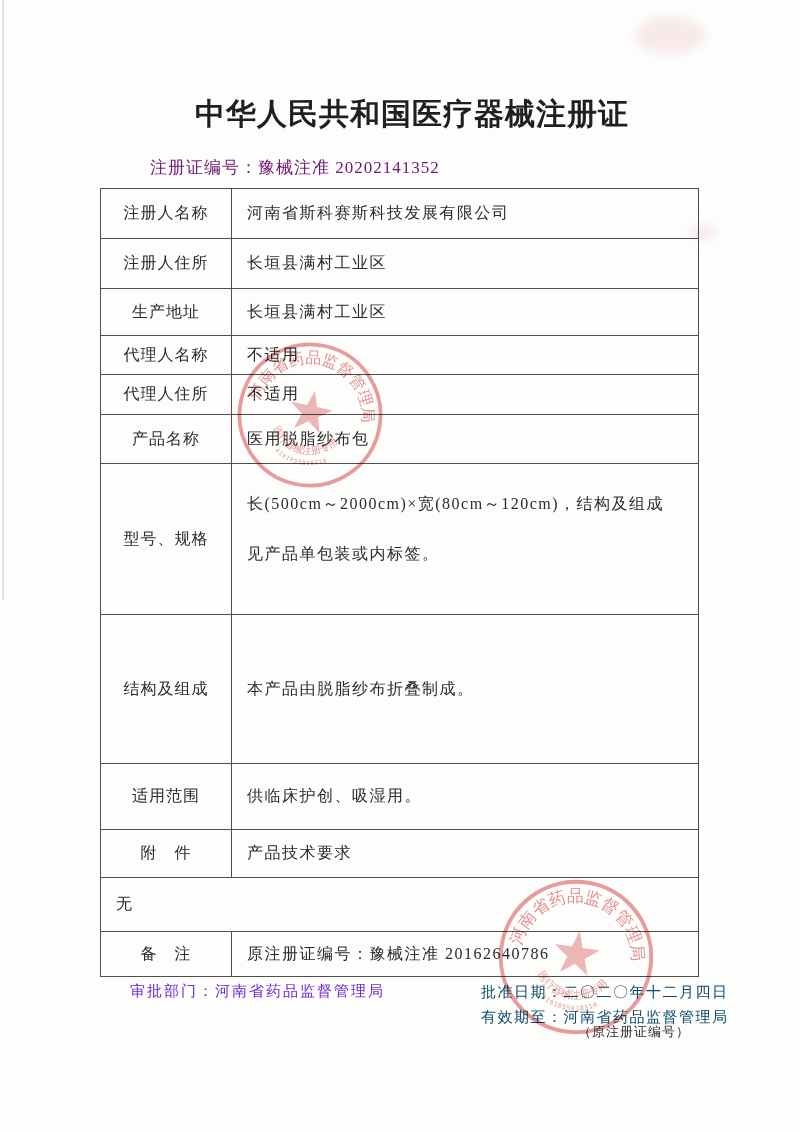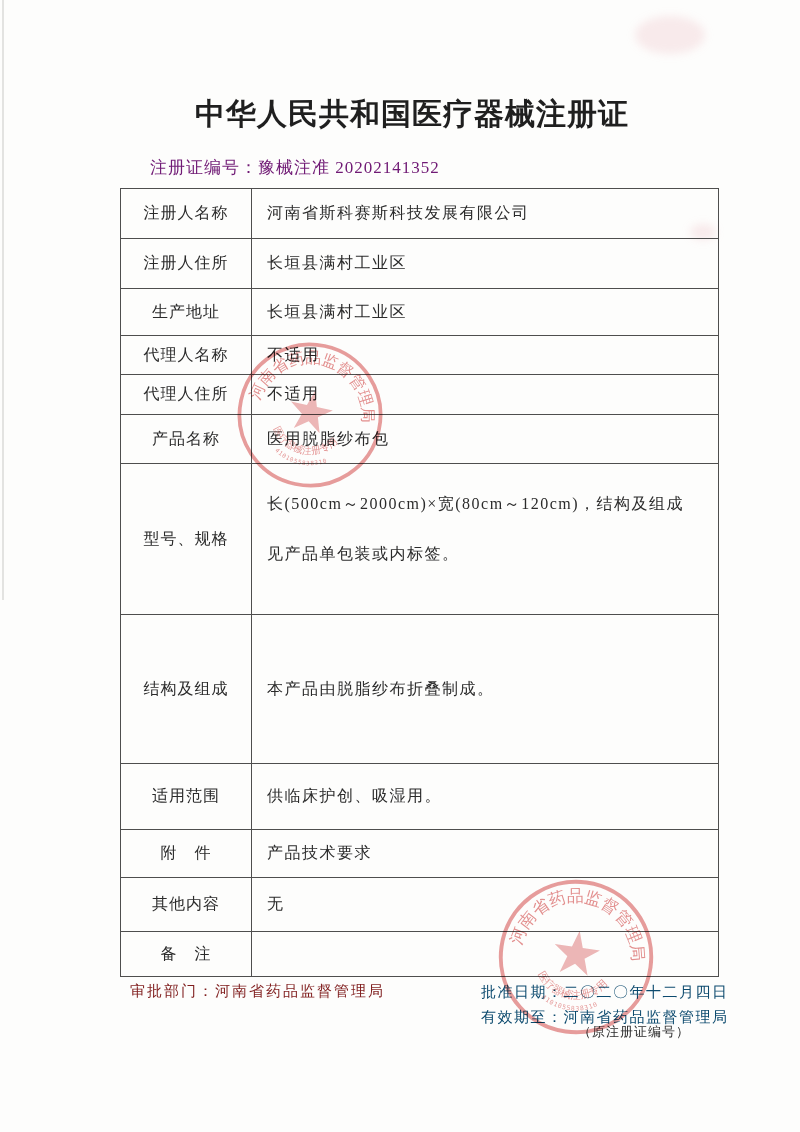--- a/index.html
+++ b/index.html
@@ -17,21 +17,21 @@
     position:absolute;left:0;top:94px;width:800px;
     text-align:center;
     font-family:"Liberation Sans","DejaVu Sans",sans-serif;
     font-weight:700;font-size:30px;letter-spacing:1px;color:#1f1f1f;padding-left:12px;
   }
   .reg-line{
     position:absolute;left:150px;top:156px;
     font-size:17px;letter-spacing:1px;color:#701a75;
   }
   .cert-table{
-    position:absolute;left:120px;top:188px;width:599px;
+    position:absolute;left:100px;top:188px;width:599px;
     border:1px solid #4e4e4e;box-sizing:border-box;
     font-size:16px;
   }
   .trow{display:flex;box-sizing:border-box;border-top:1px solid #4e4e4e;}
   .trow:first-child{border-top:none;}
   .cell{box-sizing:border-box;}
   .label-cell{
     width:131px;border-right:1px solid #4e4e4e;
     display:flex;align-items:center;justify-content:center;
     text-align:center;letter-spacing:1px;color:#2b2b2b;
@@ -40,21 +40,21 @@
     flex:1;display:flex;align-items:center;
     padding-left:15px;padding-right:8px;
     letter-spacing:1.5px;color:#2b2b2b;
     white-space:pre-line;
   }
   .trow.tall-top .value-cell{
     align-items:flex-start;padding-top:15px;line-height:50px;
   }
   .footer-left{
     position:absolute;left:130px;top:982px;
-    font-size:15px;letter-spacing:2px;color:#7f1d1d;
+    font-size:15px;letter-spacing:2px;color:#6d28d9;
   }
   .footer-right{
     position:absolute;left:481px;top:980px;
     font-size:15px;letter-spacing:1.5px;color:#0c4a6e;line-height:25px;
   }
   .seal-note{
     position:absolute;left:578px;top:1023px;
     font-size:13px;letter-spacing:1px;color:#2b2b2b;
   }
   .stamp{
@@ -117,25 +117,25 @@
   </div>
   <div class="trow" style="height:66px">
     <div class="cell label-cell">适用范围</div>
     <div class="cell value-cell">供临床护创、吸湿用。</div>
   </div>
   <div class="trow" style="height:48px">
     <div class="cell label-cell">附　件</div>
     <div class="cell value-cell">产品技术要求</div>
   </div>
   <div class="trow" style="height:54px">
-    <div class="cell label-cell">其他内容</div>
     <div class="cell value-cell">无</div>
   </div>
   <div class="trow" style="height:45px">
     <div class="cell label-cell">备　注</div>
+    <div class="cell value-cell">原注册证编号：豫械注准 20162640786</div>
   </div>
 </div>
 
 <div class="footer-left">审批部门：河南省药品监督管理局</div>
 
 <div class="footer-right">
   <div>批准日期：二〇二〇年十二月四日</div>
   <div>有效期至：河南省药品监督管理局</div>
 </div>
 

